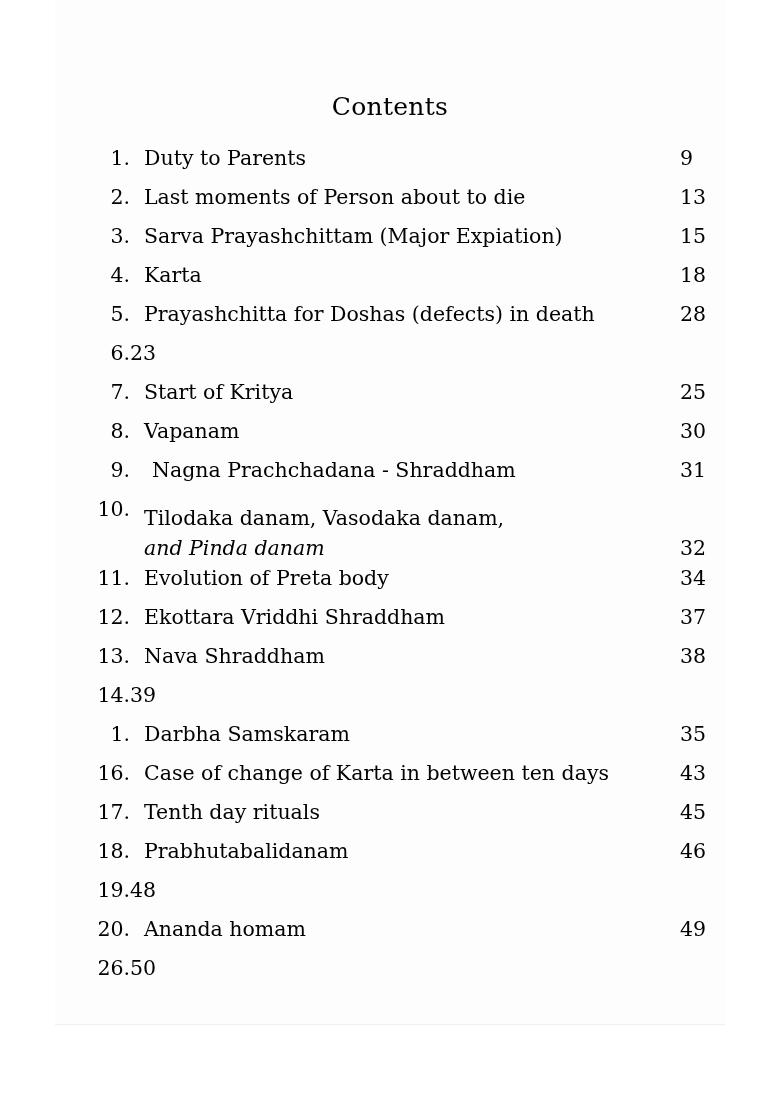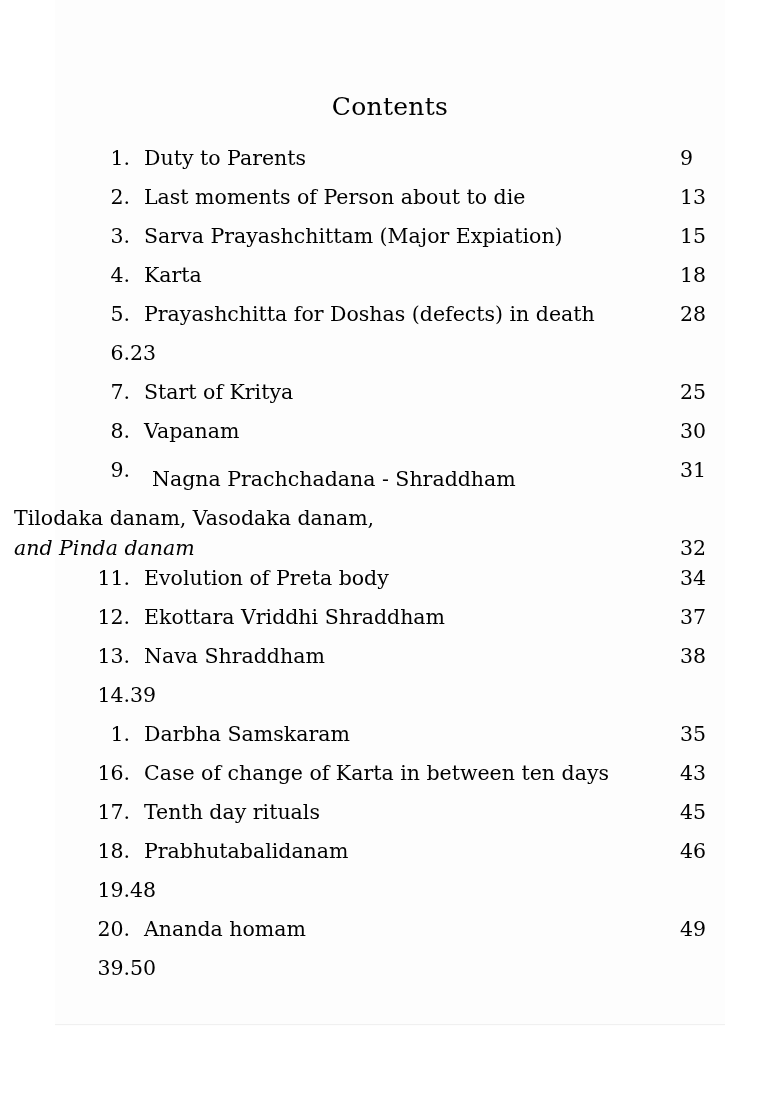--- a/index.html
+++ b/index.html
@@ -96,21 +96,20 @@
     position: relative;
   }
 
   .title-cell .l2 {
     display: block;
     font-style: italic;
   }
 
   .title-cell.indented {
     padding-left: 22px;
-    margin-top: 9px;
   }
 
   .page-no {
     width: 100px;
     flex: 0 0 100px;
     text-align: right;
     padding-right: 92px;
     box-sizing: border-box;
     line-height: 30px;
     font-size: 20.5px;
@@ -182,20 +181,21 @@
         <div class="num">8.</div>
         <div class="title-cell"><span>Vapanam</span></div>
         <div class="page-no">30</div>
       </div>
       <div class="toc-row">
         <div class="num">9.</div>
         <div class="title-cell indented"><span>Nagna Prachchadana - Shraddham</span></div>
         <div class="page-no">31</div>
       </div>
       <div class="toc-row tall">
+        <div class="num">10.</div>
         <div class="title-cell"><span>Tilodaka danam, Vasodaka danam,</span><span class="l2">and Pinda danam</span></div>
         <div class="page-no">32</div>
       </div>
       <div class="toc-row">
         <div class="num">11.</div>
         <div class="title-cell"><span>Evolution of Preta body</span></div>
         <div class="page-no">34</div>
       </div>
       <div class="toc-row">
         <div class="num">12.</div>
@@ -234,18 +234,18 @@
       <div class="toc-row">
         <div class="num">19.</div>
         <div class="page-no">48</div>
       </div>
       <div class="toc-row">
         <div class="num">20.</div>
         <div class="title-cell"><span>Ananda homam</span></div>
         <div class="page-no">49</div>
       </div>
       <div class="toc-row">
-        <div class="num">39.</div>
+        <div class="num">26.</div>
         <div class="page-no">50</div>
       </div>
     </div>
 
 </div>
 
 </body></html>

